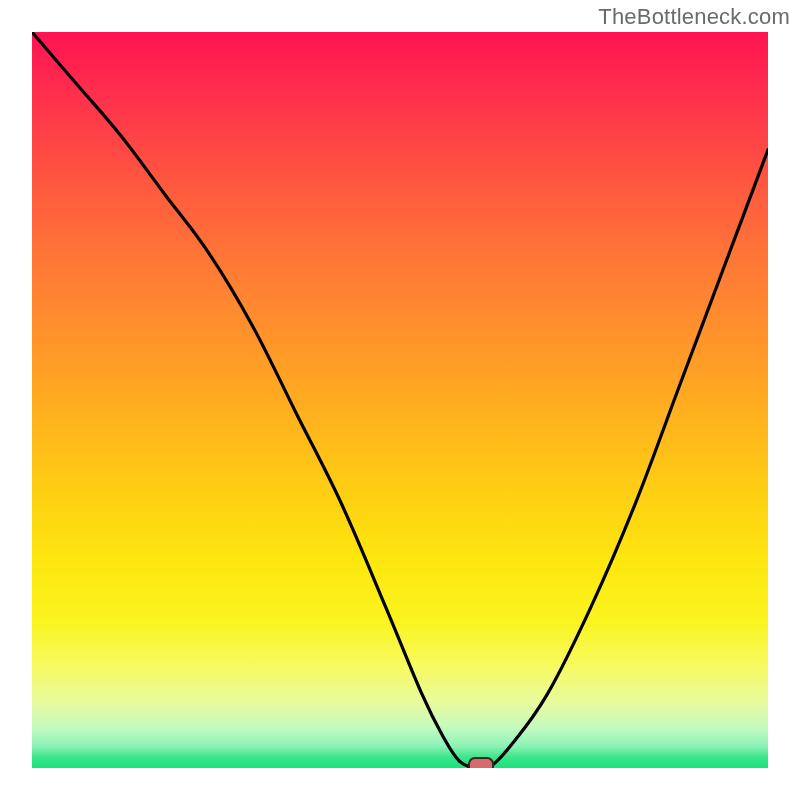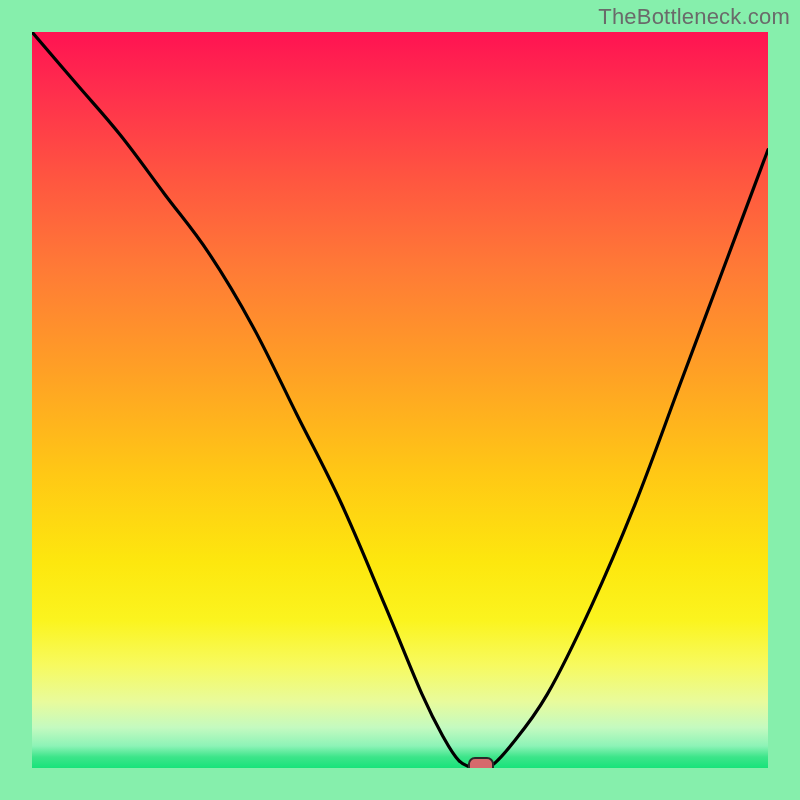--- a/index.html
+++ b/index.html
@@ -8,21 +8,21 @@
     width: 800px;
     height: 800px;
     background: #000;
     overflow: hidden;
     font-family: Arial, Helvetica, sans-serif;
   }
   .frame {
     position: relative;
     width: 800px;
     height: 800px;
-    background: #86efac;
+    background: #ffffff;
   }
   .watermark {
     position: absolute;
     top: 4px;
     right: 10px;
     color: #6a6a6a;
     font-size: 22px;
     font-weight: 500;
     letter-spacing: 0.2px;
     user-select: none;

